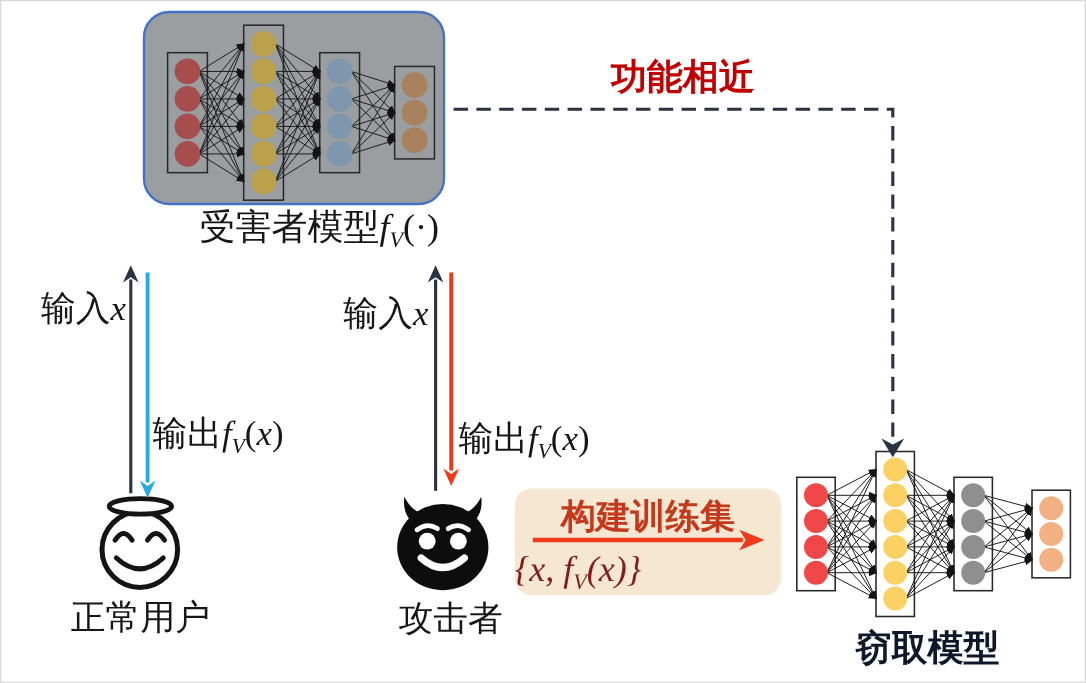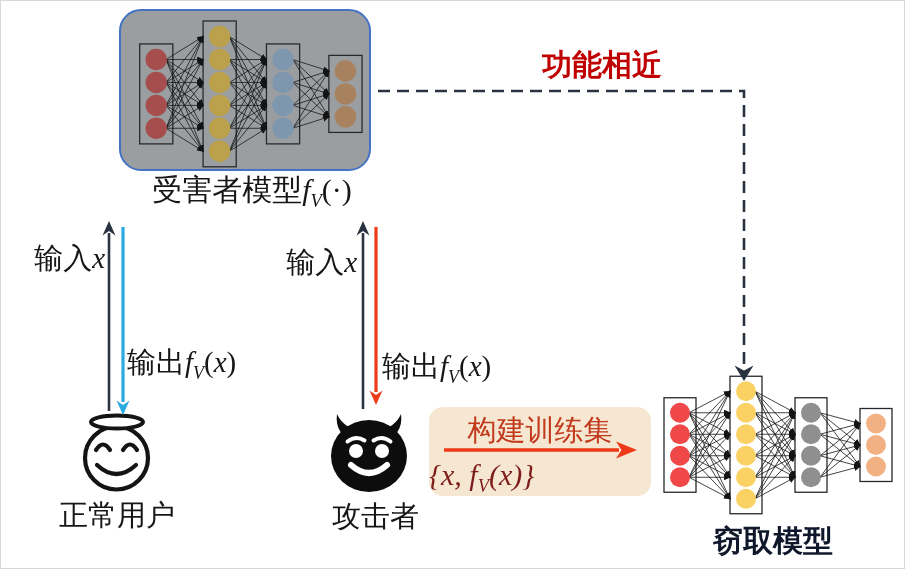--- a/index.html
+++ b/index.html
@@ -12,31 +12,31 @@
   .t { position:absolute; font-size:29px; line-height:1.25; z-index:6; white-space:nowrap; }
   .center { text-align:center; }
   .right { text-align:right; }
   i.mi { font-style:italic; }
   sub.ms { font-size:0.62em; font-style:italic; }
   .victim-box {
     position:absolute; left:118px; top:8px; width:252px; height:162px;
     background:#9B9EA1; border:2.5px solid #4472C4; border-radius:22px; z-index:1;
   }
   .victim-box svg { position:absolute; left:0; top:0; width:100%; height:100%; }
-  .victim-label { left:116px; top:170px; width:270px; font-size:30px; }
+  .victim-label { left:130px; top:170px; width:270px; font-size:30px; }
   .note {
-    left:508px; top:41px; width:186px; text-align:center;
+    left:508px; top:41px; width:186px; text-align:left;
     font-size:30px; font-weight:700; color:#C00000; line-height:46px;
   }
   .overlay { position:absolute; left:0; top:0; width:905px; height:569px; z-index:5; pointer-events:none; }
   .training-box {
     position:absolute; left:428px; top:406px; width:222px; height:89px;
     background:#F6E7D2; border-radius:14px; z-index:1;
   }
-  .training-title { margin-top:4px; text-align:center; font-size:29px; font-weight:400; color:#C2391C; }
+  .training-title { margin-top:4px; text-align:center; font-size:29px; font-weight:700; color:#C2391C; }
   .training-formula { margin-top:9px; font-size:30px; font-weight:400; font-style:italic; color:#7f1d1d; line-height:1; }
   .stolen-net { position:absolute; left:655px; top:368px; width:240px; height:152px; z-index:2; }
   .stolen-label { left:672px; top:521px; width:200px; font-size:30px; font-weight:700; color:#0f172a; }
   .user-label { left:32px; top:496px; width:168px; }
   .attacker-label { left:318px; top:497px; width:100px;text-align:right; }
   .in-left  { left:4px;   top:239px; width:100px; }
   .out-left { left:126px; top:343px; }
   .in-mid   { left:256px; top:243px; width:100px; }
   .out-mid  { left:381px; top:347px; }
   .icon-svg { position:absolute; z-index:3; }

